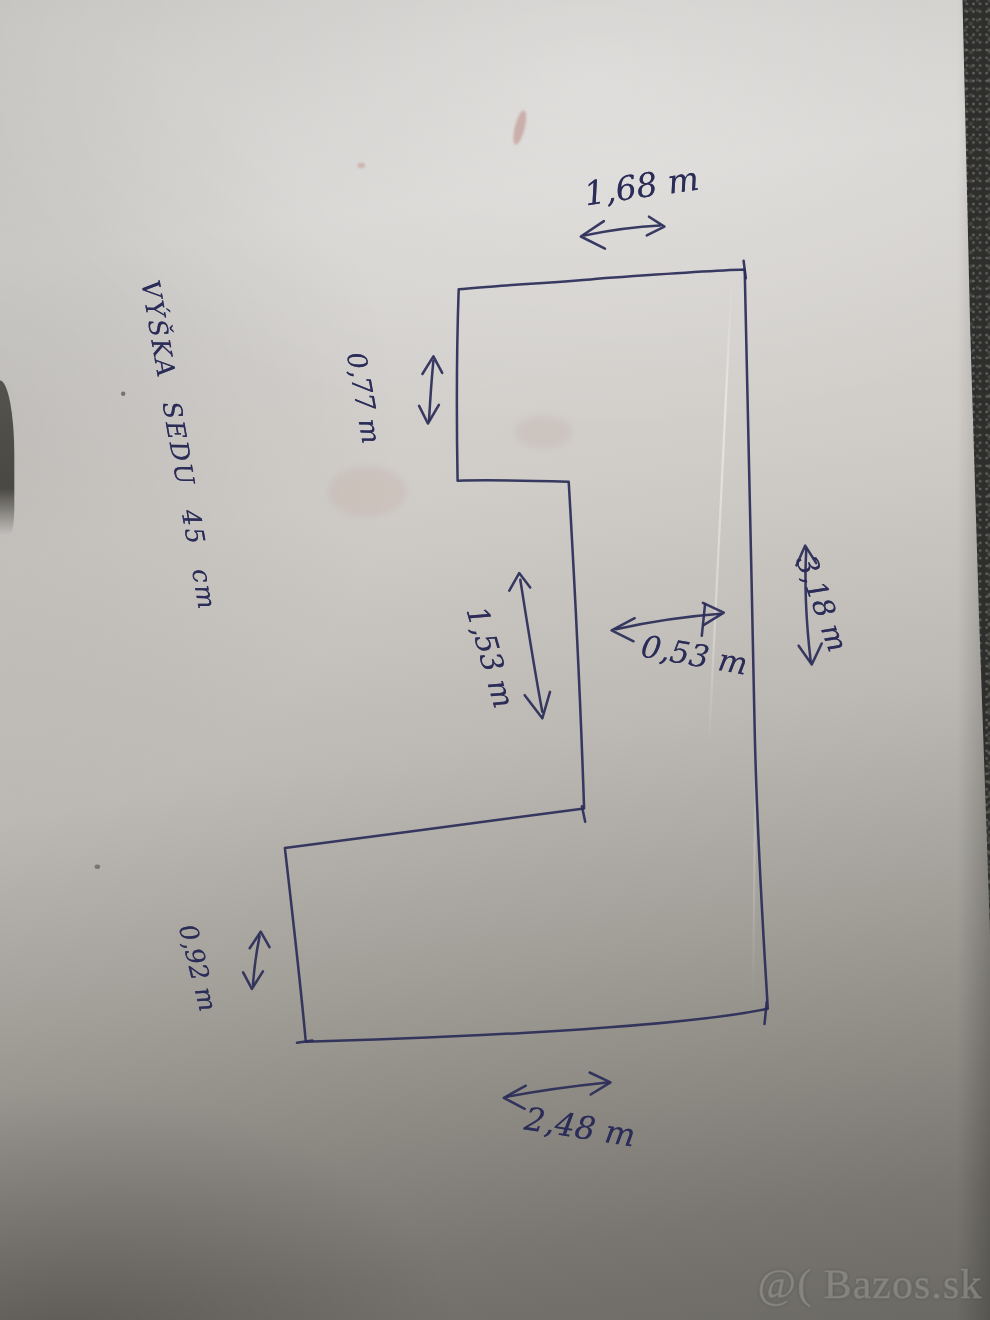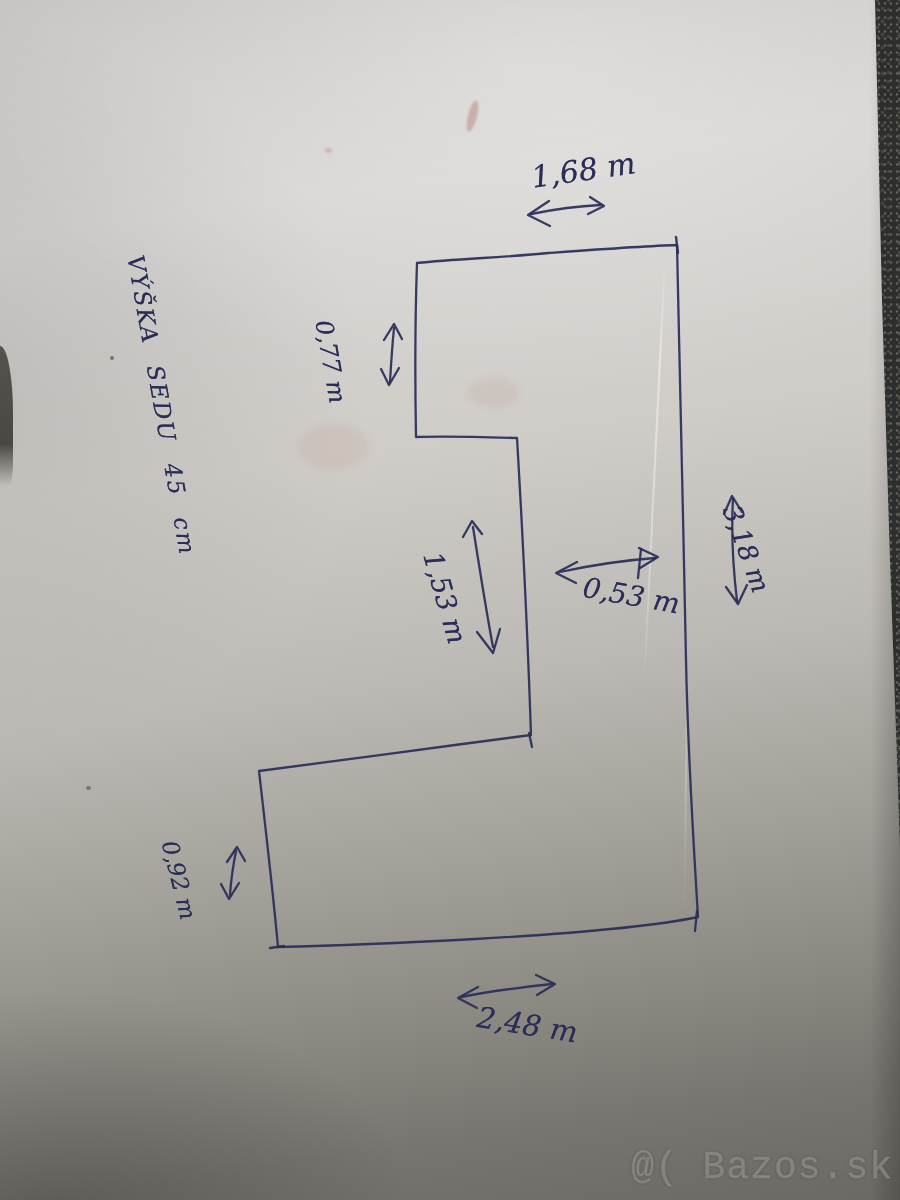--- a/index.html
+++ b/index.html
@@ -71,21 +71,21 @@
   .lbl-168{left:529px;top:160px;font-size:30px;transform:rotate(-8deg);}
   .lbl-077{left:337px;top:318px;font-size:24px;transform:rotate(80deg);}
   .lbl-note{left:148px;top:253px;font-size:23px;letter-spacing:2px;word-spacing:12px;transform:rotate(80deg);}
   .lbl-153{left:447px;top:548px;font-size:27px;transform:rotate(74deg);}
   .lbl-053{left:586px;top:571px;font-size:28px;transform:rotate(10deg);}
   .lbl-318{left:745px;top:501px;font-size:26px;transform:rotate(70deg);}
   .lbl-092{left:182px;top:838px;font-size:23px;transform:rotate(76deg);}
   .lbl-248{left:480px;top:1000px;font-size:29px;transform:rotate(9deg);}
   .watermark{
     position:absolute;right:7px;top:1146px;
-    font-size:38px;font-family:Liberation Mono, monospace;
+    font-size:38px;font-family:Liberation Serif, serif;
     color:rgba(195,195,192,0.42);
     -webkit-text-stroke:1.3px rgba(125,125,122,0.55);
     text-shadow:0 0 3px rgba(25,25,25,0.35);
     letter-spacing:1px;
   }
 </style>
 </head>
 <body>
 
 <div class="photo">

